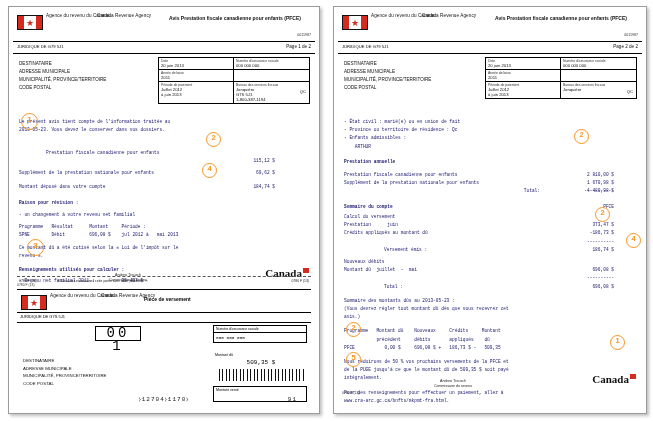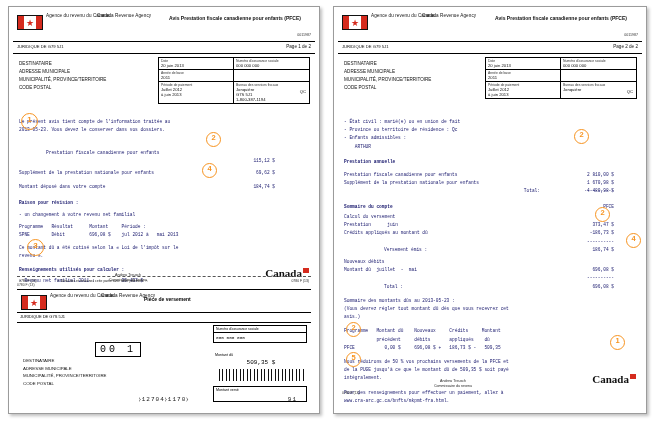--- a/index.html
+++ b/index.html
@@ -52,21 +52,21 @@
   .remit-top .l{position:absolute;left:2px;top:2px;}
   .remit-top .c{position:absolute;left:40px;top:2px;}
   .remit-top .r{position:absolute;right:2px;top:2px;}
   .remit-hdr{position:relative;height:22px;border-top:1px solid #000;border-bottom:1px solid #000;}
   .remit-hdr .flag{top:5px;}
   .remit-hdr .agency{top:3px;}
   .remit-hdr .pc{position:absolute;left:50%;top:6px;transform:translateX(-20px);font-size:5px;font-weight:bold;}
   .remit-sub{position:relative;height:9px;border-bottom:1px solid #000;font-size:4px;}
   .remit-sub .l{position:absolute;left:3px;top:1px;}
   .remit-body{position:relative;height:82px;}
-  .box-big{position:absolute;left:78px;top:3px;width:44px;height:13px;border:1px solid #000;font-family:"Liberation Mono",monospace;font-size:10px;text-align:center;line-height:13px;letter-spacing:3px;margin-top:16px;}
+  .box-big{position:absolute;left:78px;top:3px;width:44px;height:13px;border:1px solid #000;font-family:"Liberation Mono",monospace;font-size:14px;text-align:center;line-height:13px;letter-spacing:3px;}
   .socbox{position:absolute;right:4px;top:2px;width:92px;border:1px solid #000;font-size:3.4px;}
   .socbox .c1{padding:1px 2px;border-bottom:1px solid #000;}
   .socbox .c2{padding:2px 2px;font-family:"Liberation Mono",monospace;font-size:4.4px;}
   .amtline{position:absolute;right:4px;top:30px;width:92px;font-size:3.6px;}
   .amt{position:absolute;right:4px;top:36px;width:92px;text-align:center;font-family:"Liberation Mono",monospace;font-size:6px;}
   .barcode{position:absolute;right:6px;top:46px;width:86px;height:12px;
     background:repeating-linear-gradient(90deg,#111 0 1px,#fff 1px 3px,#111 3px 4px,#fff 4px 7px);}
   .paybox{position:absolute;right:4px;bottom:3px;width:92px;height:14px;border:1px solid #000;font-size:3.6px;}
   .paybox span{position:absolute;left:2px;top:1px;}
   .remit-addr{position:absolute;left:6px;bottom:18px;font-size:4.4px;line-height:7.5px;color:#111;}

